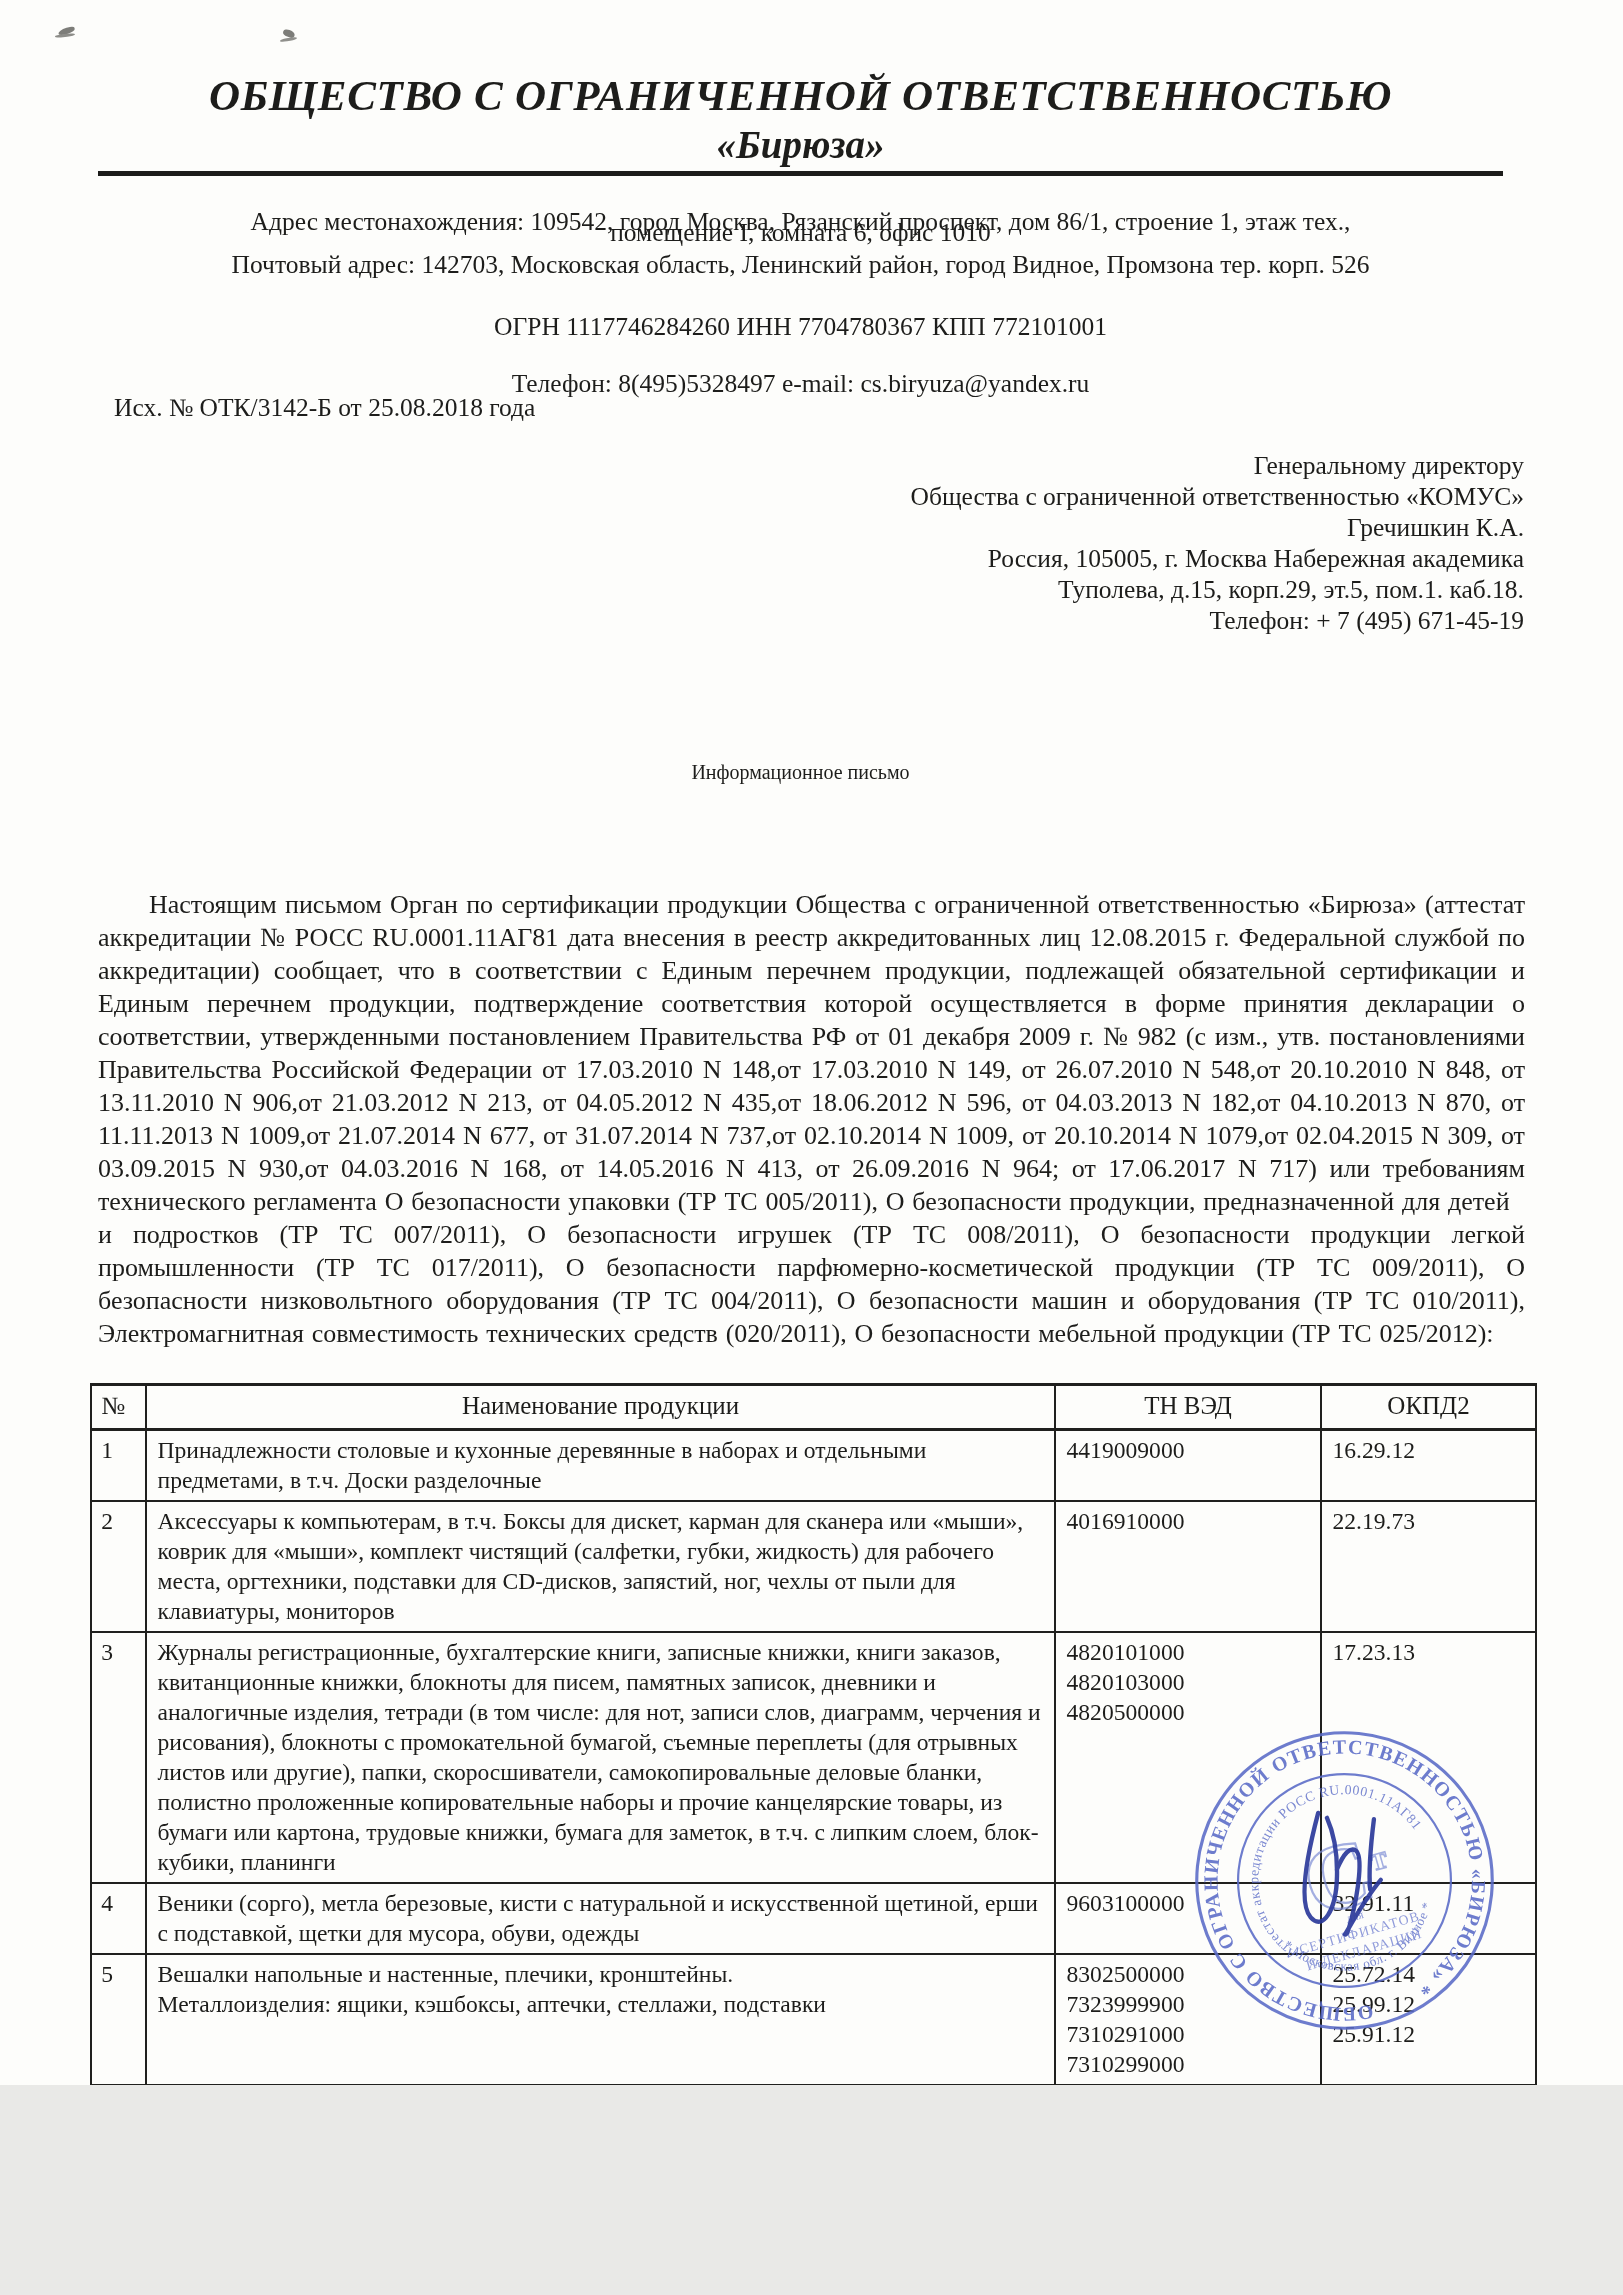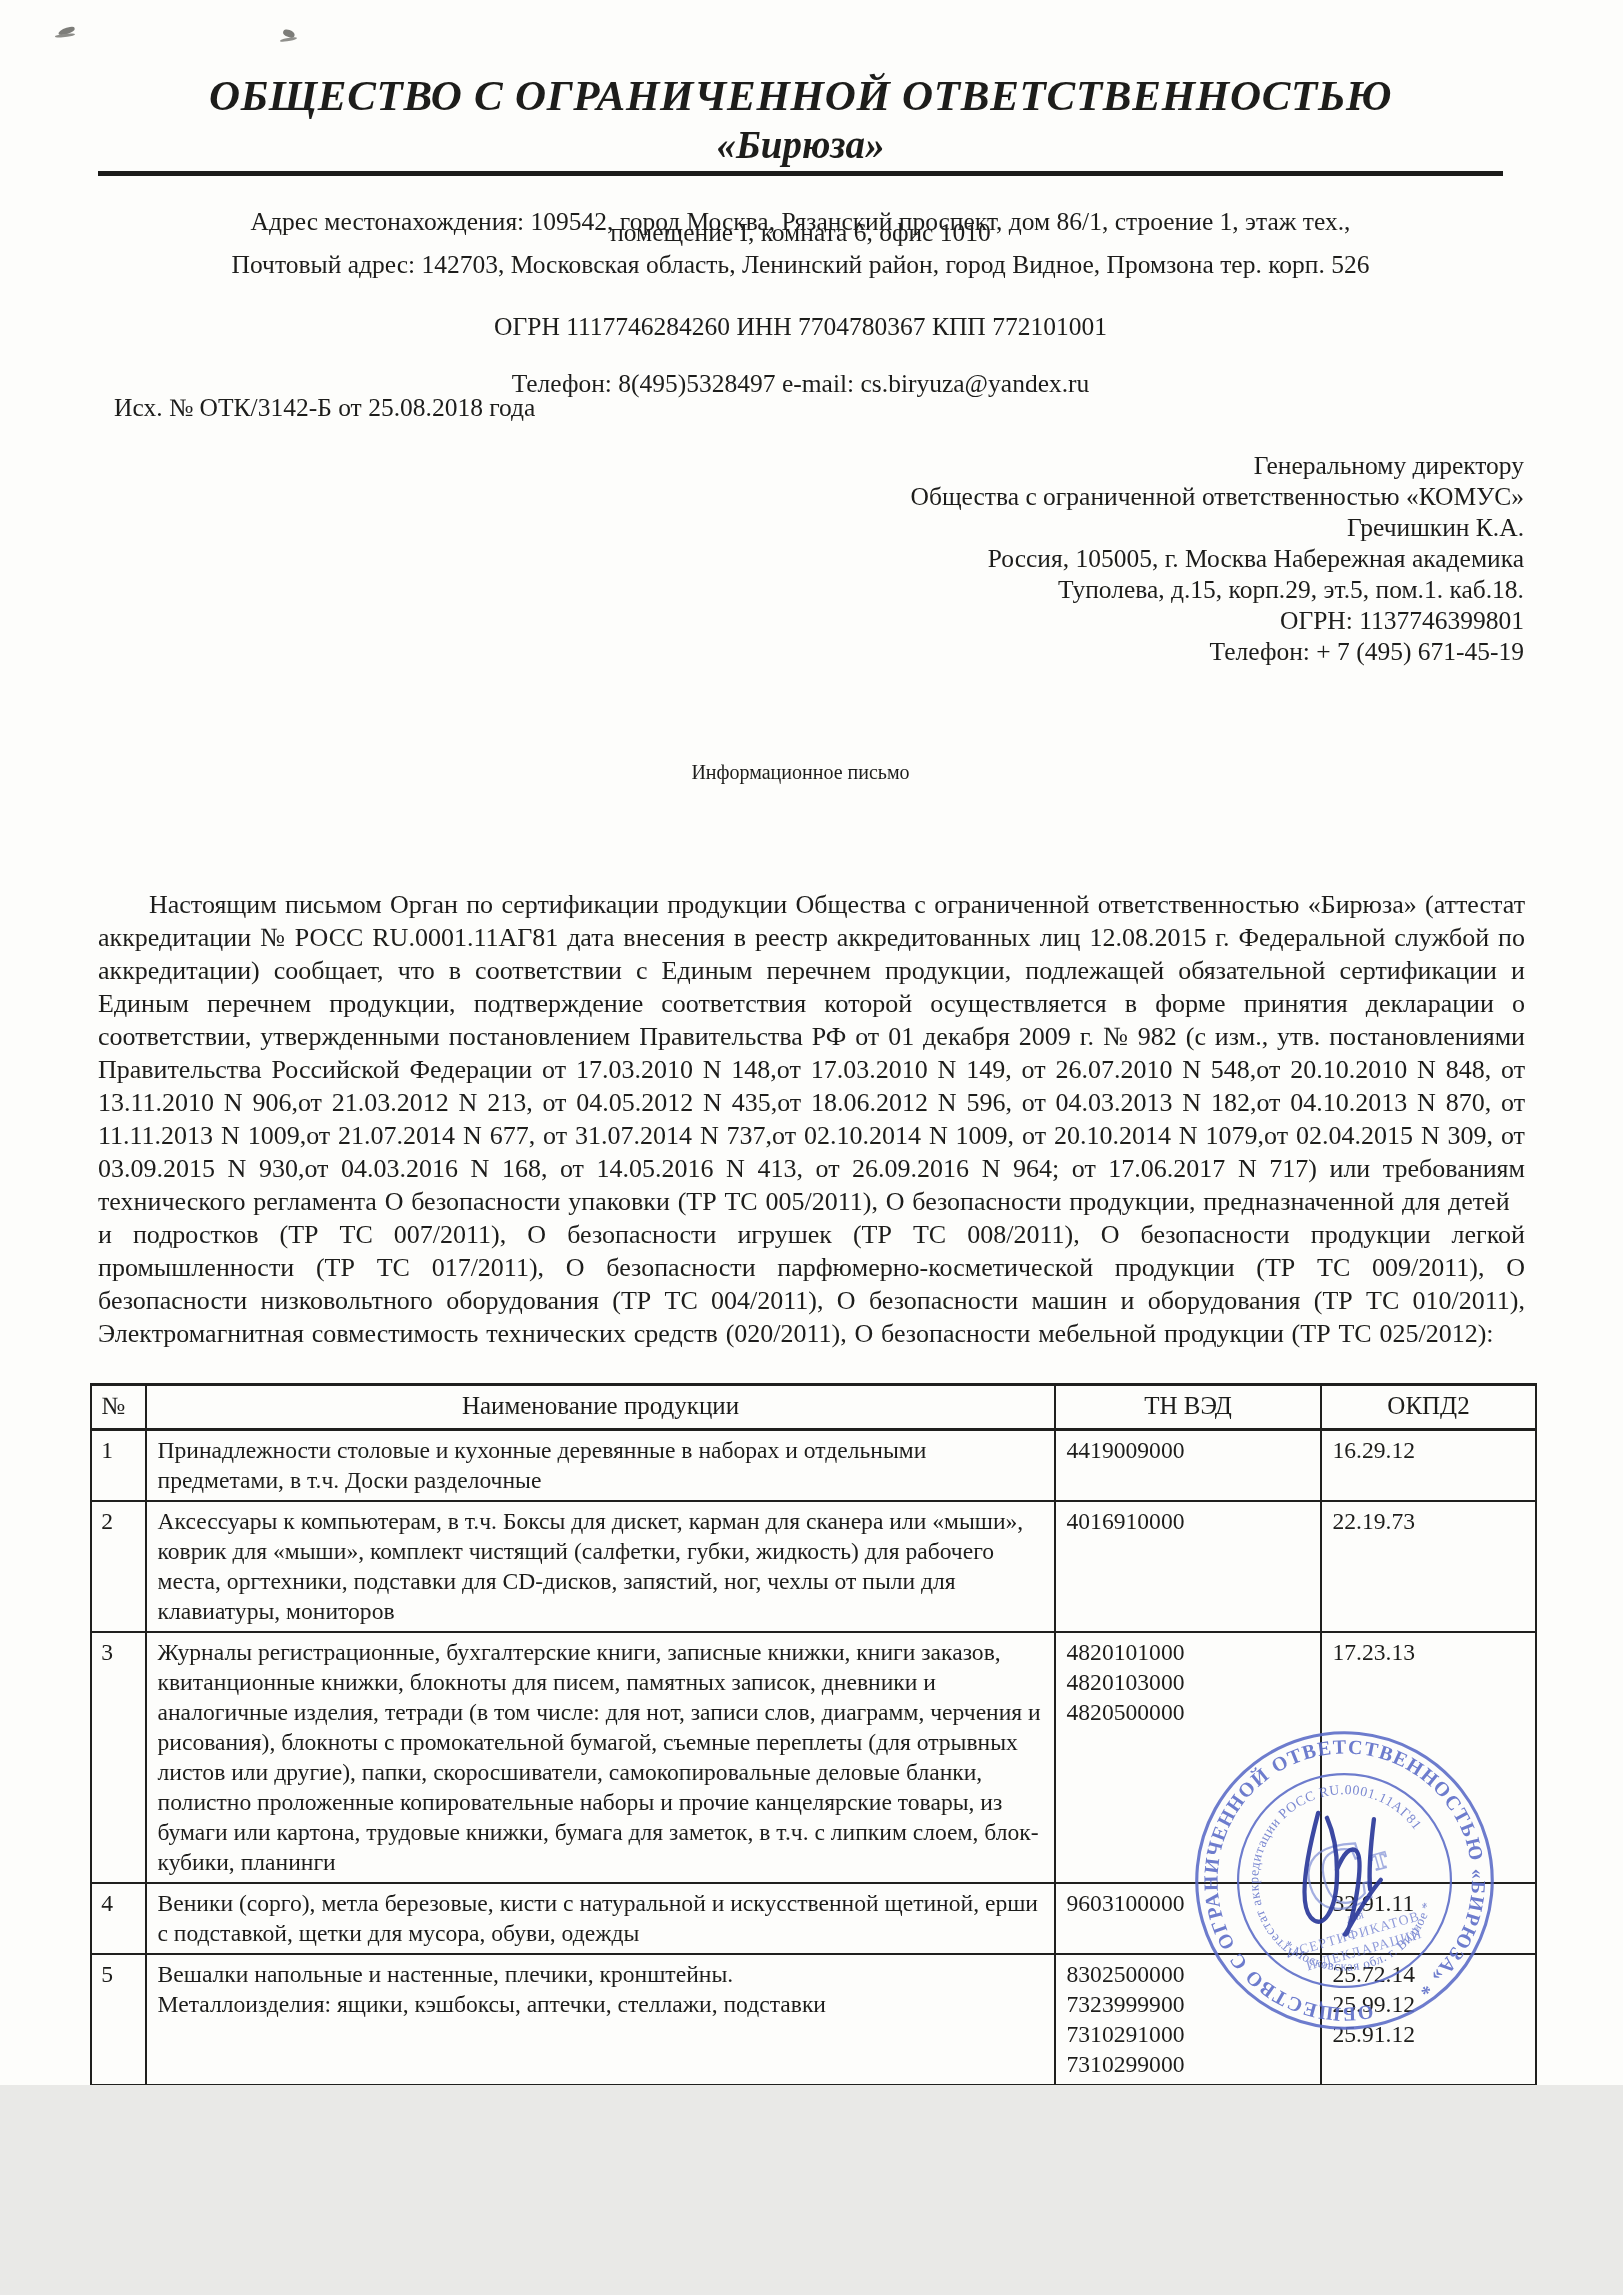--- a/index.html
+++ b/index.html
@@ -120,21 +120,20 @@
   <div class="lh-line lh-phone">Телефон: 8(495)5328497 e-mail: cs.biryuza@yandex.ru</div>
 
   <div class="ref-line">Исх. № ОТК/3142-Б от 25.08.2018 года</div>
 
   <div class="recipient">
     <div>Генеральному директору</div>
     <div>Общества с ограниченной ответственностью «КОМУС»</div>
     <div>Гречишкин К.А.</div>
     <div>Россия, 105005, г. Москва Набережная академика</div>
     <div>Туполева, д.15, корп.29, эт.5, пом.1. каб.18.</div>
-    <div>ОГРН: 1137746399801</div>
     <div>Телефон: + 7 (495) 671-45-19</div>
   </div>
 
   <div class="letter-title">Информационное письмо</div>
   <div class="body-text">
     <p class="indent">Настоящим письмом Орган по сертификации продукции Общества с ограниченной ответственностью «Бирюза» (аттестат аккредитации № РОСС RU.0001.11АГ81 дата внесения в реестр аккредитованных лиц  12.08.2015 г. Федеральной службой по аккредитации) сообщает, что в соответствии с Единым перечнем продукции, подлежащей обязательной сертификации и Единым перечнем продукции, подтверждение соответствия которой осуществляется в форме принятия декларации о соответствии, утвержденными постановлением Правительства РФ от 01 декабря 2009 г. № 982 (с изм., утв. постановлениями Правительства Российской Федерации от 17.03.2010 N 148,от 17.03.2010 N 149, от 26.07.2010 N 548,от 20.10.2010 N 848, от 13.11.2010 N 906,от 21.03.2012 N 213, от 04.05.2012 N 435,от 18.06.2012 N 596, от 04.03.2013 N 182,от 04.10.2013 N 870, от 11.11.2013 N 1009,от 21.07.2014 N 677, от 31.07.2014 N 737,от 02.10.2014 N 1009, от 20.10.2014 N 1079,от 02.04.2015 N 309, от 03.09.2015 N 930,от 04.03.2016 N 168, от 14.05.2016 N 413, от 26.09.2016 N 964; от 17.06.2017 N 717) или требованиям технического регламента О безопасности упаковки (ТР ТС 005/2011), О безопасности продукции, предназначенной для детей</p>
     <p>и подростков (ТР ТС 007/2011), О безопасности игрушек (ТР ТС 008/2011), О безопасности продукции легкой промышленности (ТР ТС 017/2011), О безопасности парфюмерно-косметической продукции (ТР ТС 009/2011), О безопасности низковольтного оборудования (ТР ТС 004/2011), О безопасности машин и оборудования (ТР ТС 010/2011), Электромагнитная совместимость технических средств (020/2011), О безопасности мебельной продукции (ТР ТС 025/2012):</p>
   </div>
 
   <table class="prod-table">

